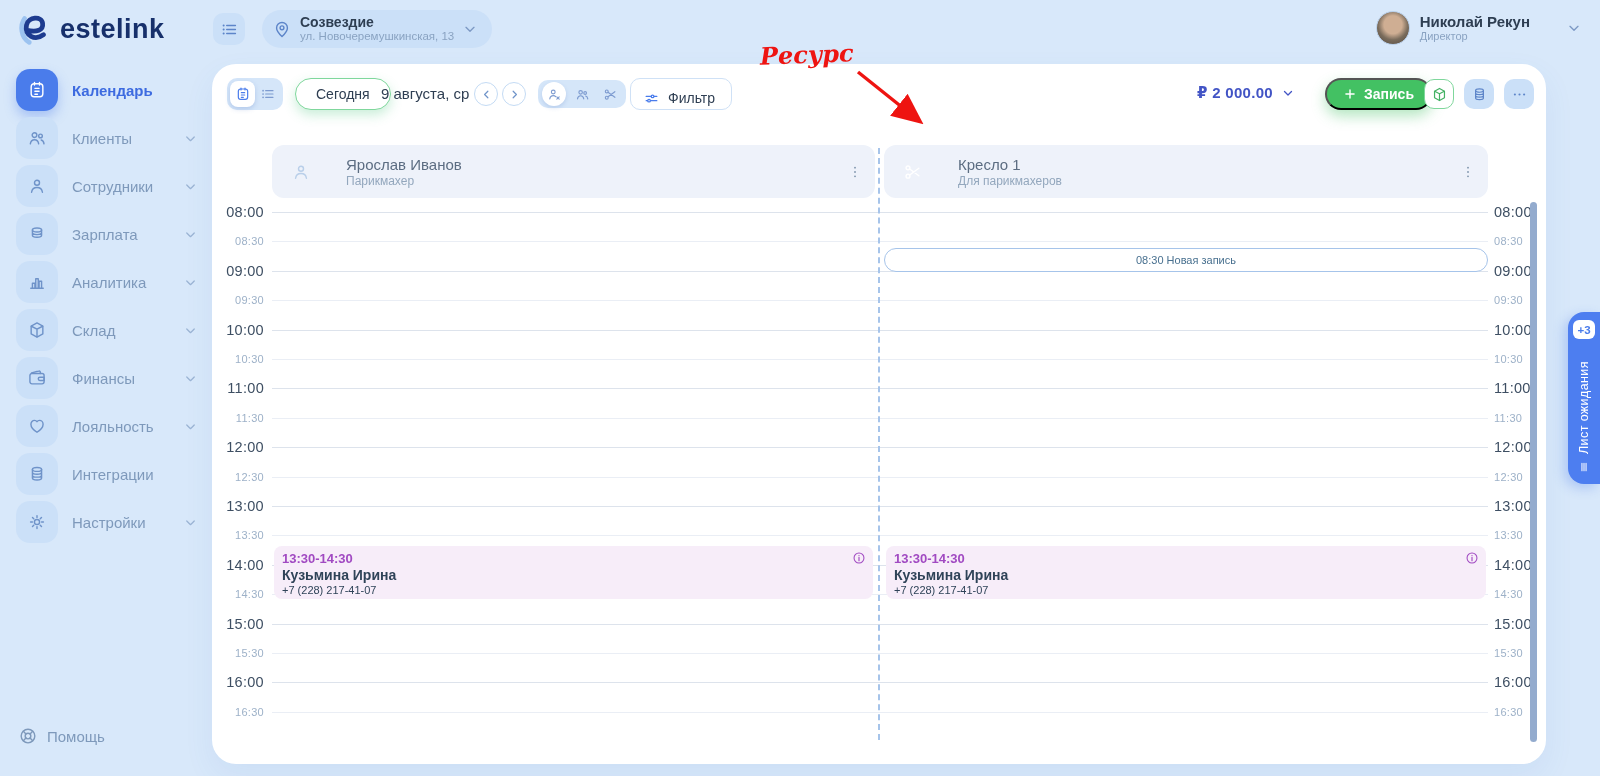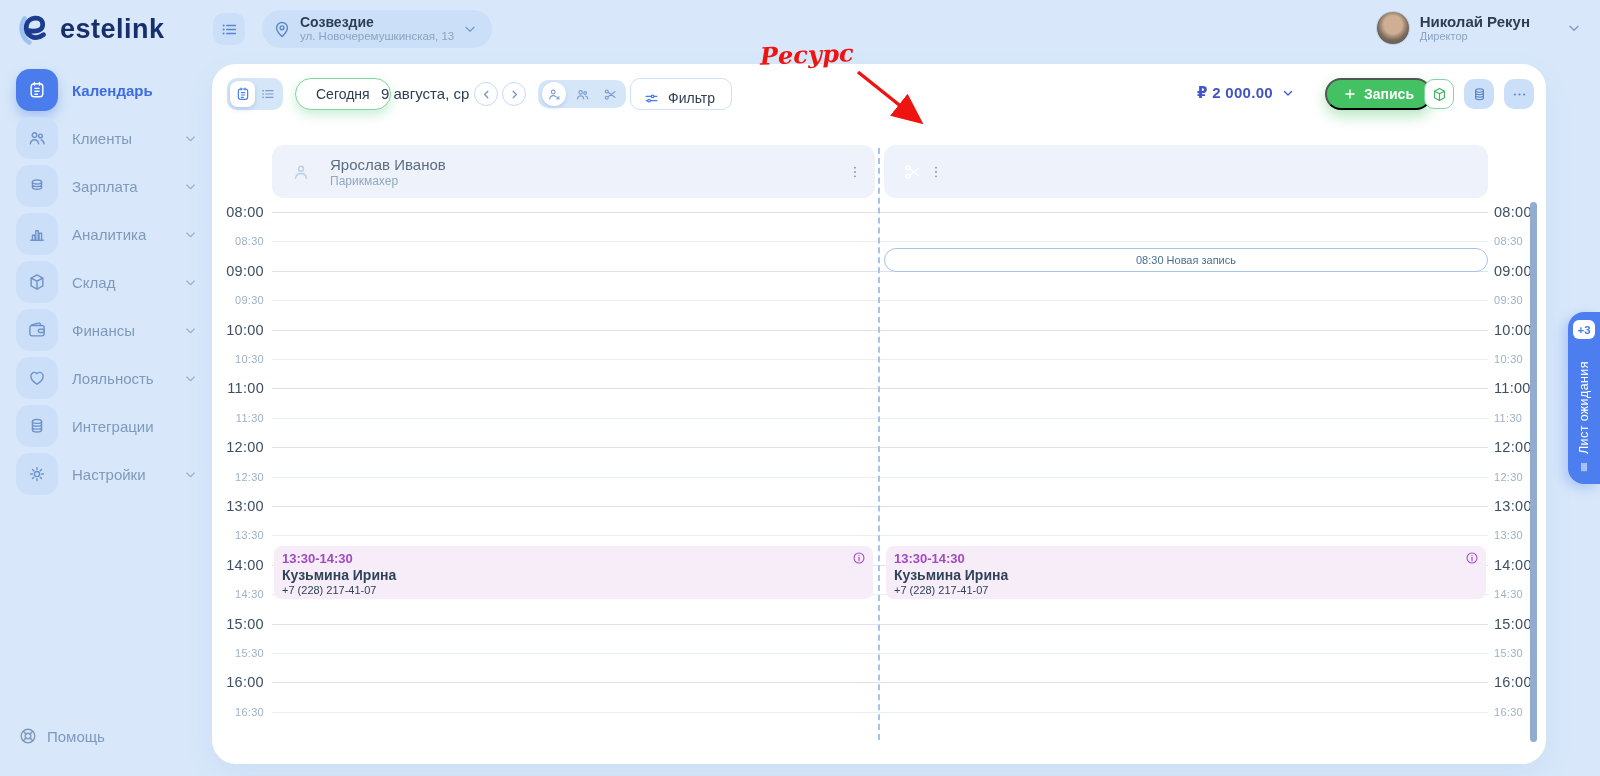--- a/index.html
+++ b/index.html
@@ -55,21 +55,21 @@
   .price-wrap { position:absolute; left:985px; top:6px; display:flex; align-items:center; gap:8px; }
   .price { font-size:15px; font-weight:600; color:#4254c5; letter-spacing:.3px; }
   .price-wrap .chev { color:#4254c5; }
   .add-btn { position:absolute; left:1113px; top:0; height:32px; padding:0 16px; background:#43c163; border-radius:17px; color:#fff; font-size:14px; font-weight:600; display:flex; align-items:center; gap:7px; box-shadow:0 6px 14px rgba(67,193,99,.4); }
   .mini-btn { position:absolute; top:1px; width:30px; height:30px; border-radius:10px; display:flex; align-items:center; justify-content:center; }
   .cube-btn { left:1212px; background:#fff; border:1.5px solid #7fd79c; color:#43b163; }
   .db-btn { left:1252px; background:#cbe0f8; color:#5d85c9; }
   .more-btn { left:1292px; background:#cbe0f8; color:#5d85c9; }
 
   
-  .col-header { position:absolute; top:81px; height:53px; background:#eef2fa; border-radius:12px; display:flex; align-items:center; padding:0 12px 0 14px; }
+  .col-header { position:absolute; top:81px; height:53px; background:#eef2fa; border-radius:12px; display:flex; align-items:center; padding:0 12px 0 14px;gap:16px; }
   .ch-icon { width:30px; height:30px; display:flex; align-items:center; justify-content:center; flex:none; }
   .ch-texts { margin-left:14px; flex:1; }
   .ch-title { font-size:15px; color:#5c6d82; line-height:18px; }
   .ch-sub { font-size:12px; color:#93a7bd; line-height:14px; }
   .ch-kebab { color:#8096ad; }
 
   
   .grid-line { position:absolute; height:1px; left:60px; width:1216px; }
   .grid-line.hour { background:#dde3ec; }
   .grid-line.half { background:#eaeef5; }
@@ -166,20 +166,34 @@
     <div class="sb-item">
     <span class="sb-icon">
         <svg width="20" height="20" viewBox="0 0 24 24" fill="none" stroke="currentColor" stroke-width="1.7" stroke-linecap="round" stroke-linejoin="round">
           <circle cx="9" cy="8.5" r="2.8"></circle>
           <path d="M4 19c.4-3.2 2.4-5 5-5s4.6 1.8 5 5"></path>
           <circle cx="16.2" cy="9.5" r="2.2"></circle>
           <path d="M17 14.4c2 .5 3.1 2 3.4 4.6"></path>
         </svg>
       </span>
     <span class="sb-label">Клиенты</span>
+    <span class="sb-chevron">
+      <svg width="15" height="15" viewBox="0 0 24 24" fill="none" stroke="currentColor" stroke-width="2" stroke-linecap="round" stroke-linejoin="round">
+          <path d="M6 9.5l6 6 6-6"></path>
+        </svg>
+    </span>
+  </div>
+    <div class="sb-item">
+    <span class="sb-icon">
+        <svg width="20" height="20" viewBox="0 0 24 24" fill="none" stroke="currentColor" stroke-width="1.7" stroke-linecap="round" stroke-linejoin="round">
+          <circle cx="12" cy="8" r="3"></circle>
+          <path d="M5.5 19.5c.5-3.7 3-5.7 6.5-5.7s6 2 6.5 5.7"></path>
+        </svg>
+      </span>
+    <span class="sb-label">Сотрудники</span>
     <span class="sb-chevron">
       <svg width="15" height="15" viewBox="0 0 24 24" fill="none" stroke="currentColor" stroke-width="2" stroke-linecap="round" stroke-linejoin="round">
           <path d="M6 9.5l6 6 6-6"></path>
         </svg>
     </span>
   </div>
     <div class="sb-item">
     <span class="sb-icon">
         <svg width="20" height="20" viewBox="0 0 24 24" fill="none" stroke="currentColor" stroke-width="1.7" stroke-linecap="round" stroke-linejoin="round">
           <ellipse cx="12" cy="7.2" rx="5.5" ry="2.4"></ellipse>
@@ -410,20 +424,24 @@
     </span>
   </div>
       <div class="col-header" style="left: 672px; width: 604px;">
     <span class="ch-icon" style="color: rgb(255, 255, 255);">
           <svg width="20" height="20" viewBox="0 0 24 24" fill="none" stroke="currentColor" stroke-width="1.7" stroke-linecap="round" stroke-linejoin="round">
             <circle cx="6" cy="7" r="2.3"></circle>
             <circle cx="6" cy="17" r="2.3"></circle>
             <path d="M8 8.4L19 16.5M8 15.6L19 7.5"></path>
           </svg>
         </span>
+    <span class="ch-texts">
+      <div class="ch-title">Кресло 1</div>
+      <div class="ch-sub">Для парикмахеров</div>
+    </span>
     <span class="ch-kebab">
       <svg width="16" height="16" viewBox="0 0 24 24" fill="currentColor">
             <circle cx="12" cy="5.5" r="1.4"></circle>
             <circle cx="12" cy="12" r="1.4"></circle>
             <circle cx="12" cy="18.5" r="1.4"></circle>
           </svg>
     </span>
   </div>
     </div>
   <div id="grid">

